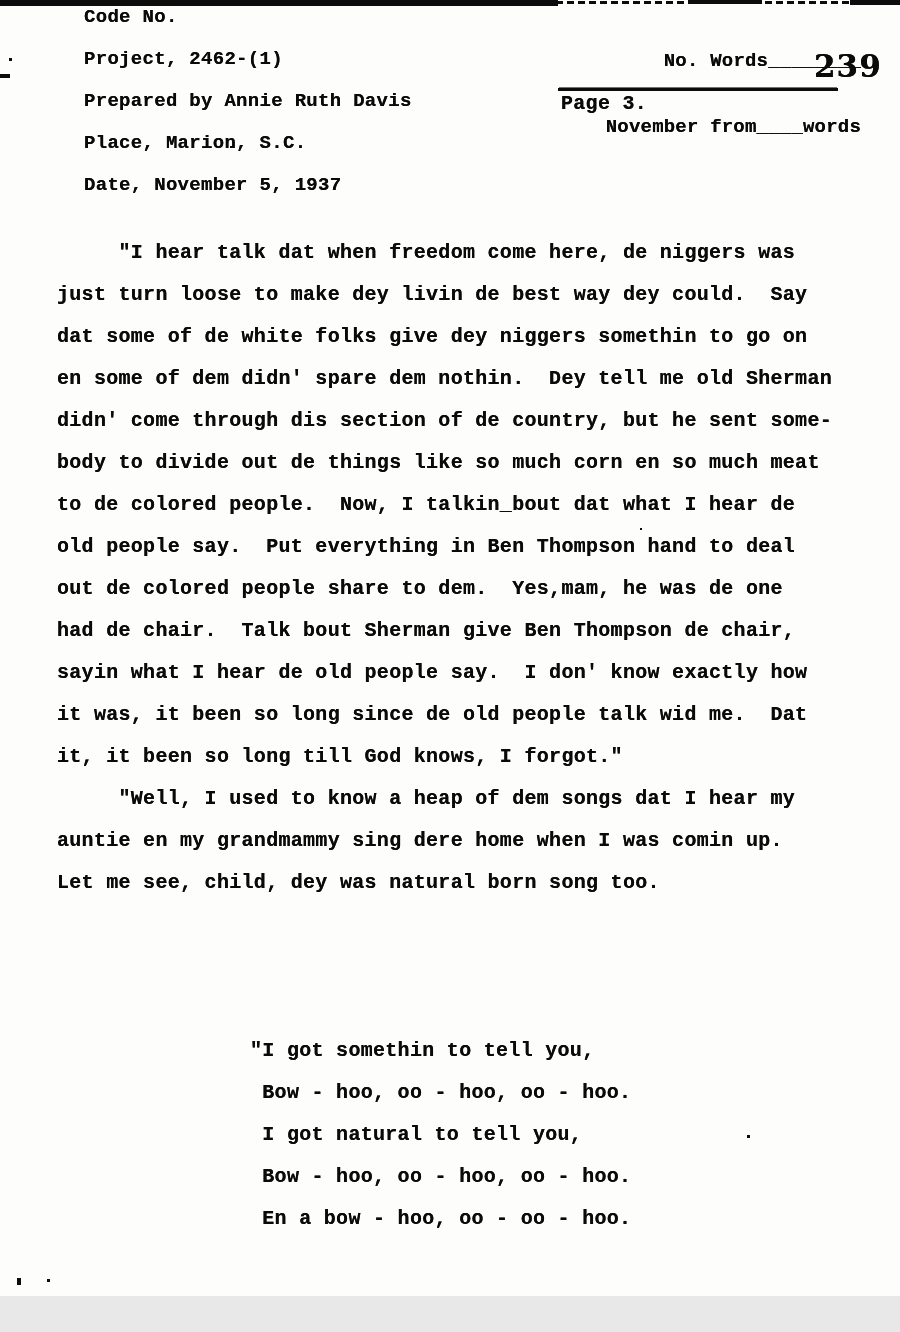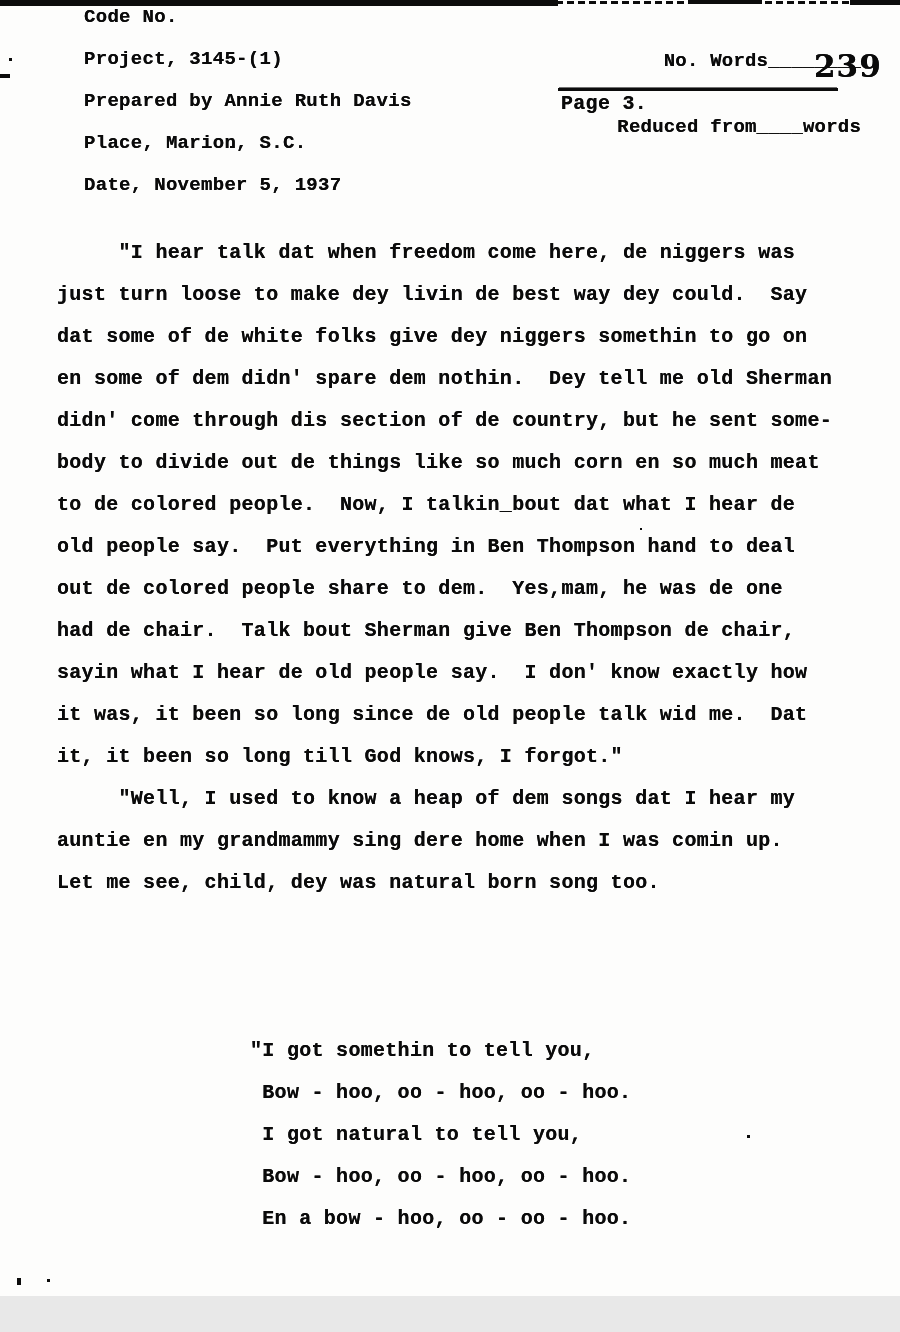--- a/index.html
+++ b/index.html
@@ -75,25 +75,25 @@
 </head>
 <body>
 
 <div id="page">
 
   <div class="edge-solid"></div>
   <div class="edge-dashed"></div>
   <div class="edge-blob1"></div>
   <div class="edge-blob2"></div>
 
-  <div id="header-left" class="tw"><div class="line">Code No.</div><div class="line">Project, 3145-(1)</div><div class="line">Prepared by Annie Ruth Davis</div><div class="line">Place, Marion, S.C.</div><div class="line">Date, November 5, 1937</div></div>
+  <div id="header-left" class="tw"><div class="line">Code No.</div><div class="line">Project, 2462-(1)</div><div class="line">Prepared by Annie Ruth Davis</div><div class="line">Place, Marion, S.C.</div><div class="line">Date, November 5, 1937</div></div>
 
   <div id="header-right" class="tw">
     <div class="hr-line">No. Words________</div>
-    <div class="hr-line">Reduced from____words</div>
+    <div class="hr-line">November from____words</div>
   </div>
 
   <div id="stamp-number">239</div>
 
   <div id="divider-rule"></div>
 
   <div id="page-label" class="tw">Page 3.</div>
 
   <div id="body-block" class="tw">
     <div id="body-paragraphs"><div class="line">     "I hear talk dat when freedom come here, de niggers was</div><div class="line">just turn loose to make dey livin de best way dey could.  Say</div><div class="line">dat some of de white folks give dey niggers somethin to go on</div><div class="line">en some of dem didn' spare dem nothin.  Dey tell me old Sherman</div><div class="line">didn' come through dis section of de country, but he sent some-</div><div class="line">body to divide out de things like so much corn en so much meat</div><div class="line">to de colored people.  Now, I talkin_bout dat what I hear de</div><div class="line">old people say.  Put everything in Ben Thompson hand to deal</div><div class="line">out de colored people share to dem.  Yes,mam, he was de one</div><div class="line">had de chair.  Talk bout Sherman give Ben Thompson de chair,</div><div class="line">sayin what I hear de old people say.  I don' know exactly how</div><div class="line">it was, it been so long since de old people talk wid me.  Dat</div><div class="line">it, it been so long till God knows, I forgot."</div><div class="line">     "Well, I used to know a heap of dem songs dat I hear my</div><div class="line">auntie en my grandmammy sing dere home when I was comin up.</div><div class="line">Let me see, child, dey was natural born song too.</div></div>

